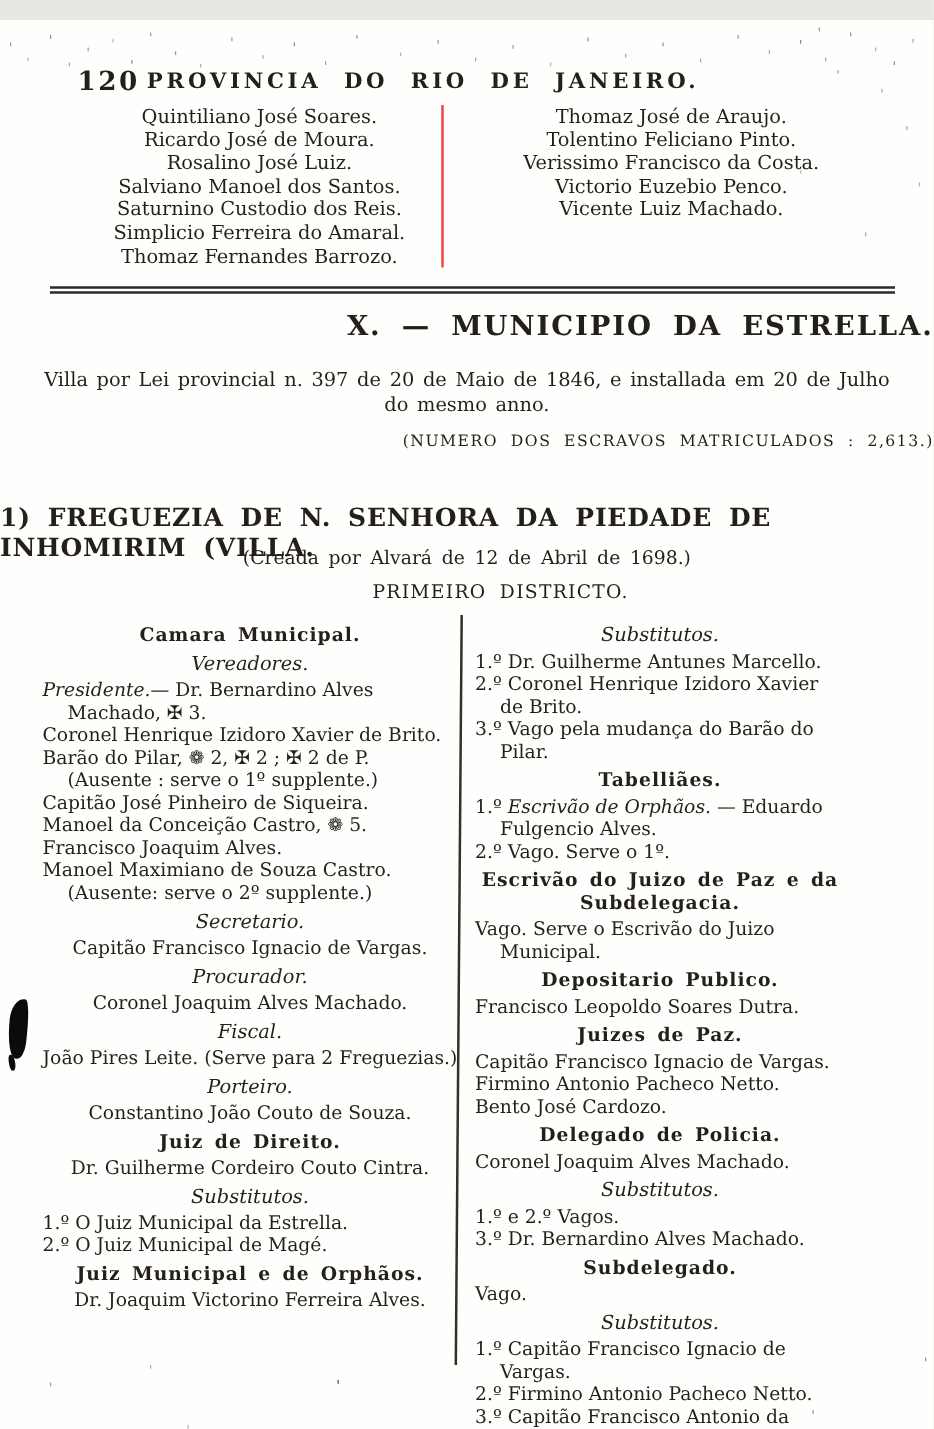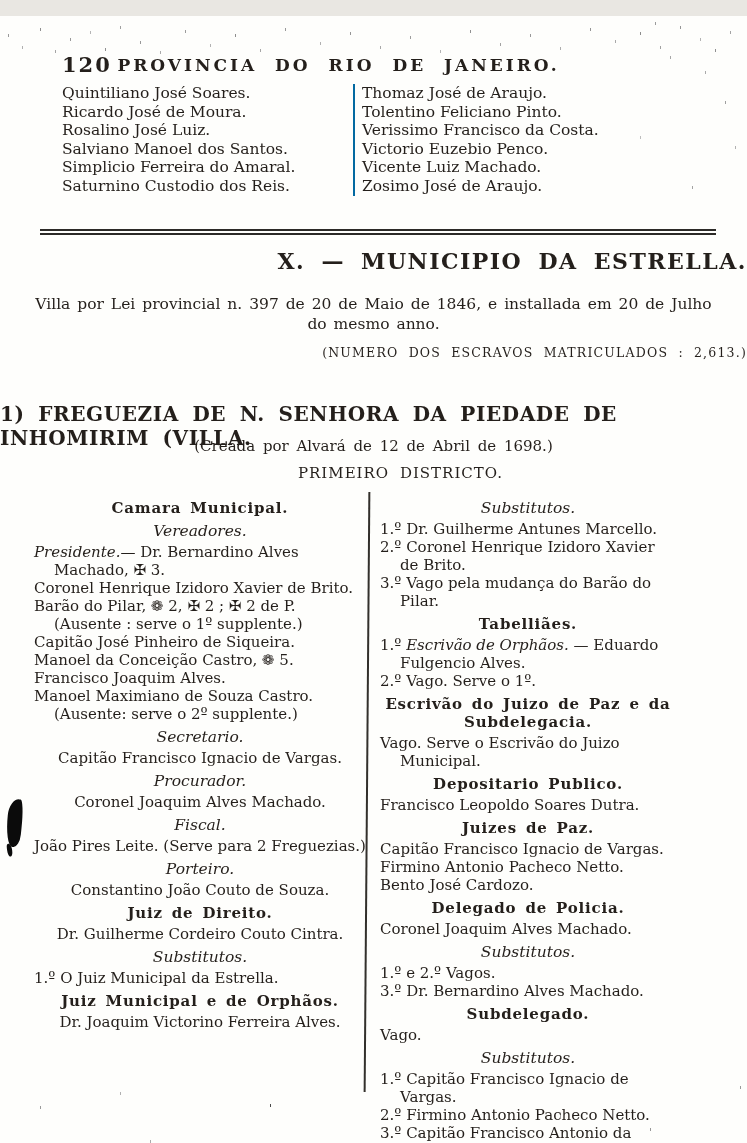--- a/index.html
+++ b/index.html
@@ -45,23 +45,23 @@
 
   
   .header { position:absolute; top:36px; left:0; width:747px; height:26px; }
   .pageno { position:absolute; left:62px; top:0; font-size:21px; font-weight:bold; letter-spacing:2px; }
   .runtitle {
     position:absolute; left:0; right:70px; top:3px; text-align:center;
     font-size:17px; font-weight:bold; letter-spacing:3px; word-spacing:9px;
   }
 
   
-  .top-lists { position:absolute; top:68px; left:62px; width:650px; display:flex; }
+  .top-lists { position:absolute; top:68px; left:62px; width:650px; display:flex;text-align:center; }
   .tl-left  { width:291px; }
-  .tl-right { border-left:2px solid #0369a1; padding-left:7px; flex:1; }
+  .tl-right { border-left:2px solid #ef4444; padding-left:7px; flex:1; }
   .tl-item  { font-size:15.5px; line-height:18.6px; white-space:nowrap; }
 
   
   .rule {
     position:absolute; top:213px; left:40px; width:676px; height:2px;
     border-top:2px solid #2c2a27; border-bottom:2px solid #2c2a27;
   }
 
   .muni-title {
     position:absolute; top:232px; left:0; width:747px; text-align:right;
@@ -117,31 +117,31 @@
     <span class="runtitle">PROVINCIA DO RIO DE JANEIRO.</span>
   </div>
 
   <div class="top-lists">
     <div class="tl-left">
 
     <div class="tl-item">Quintiliano José Soares.</div>
         <div class="tl-item">Ricardo José de Moura.</div>
         <div class="tl-item">Rosalino José Luiz.</div>
         <div class="tl-item">Salviano Manoel dos Santos.</div>
+        <div class="tl-item">Saturnino Custodio dos Reis.</div>
         <div class="tl-item">Simplicio Ferreira do Amaral.</div>
-        <div class="tl-item">Saturnino Custodio dos Reis.</div>
+        <div class="tl-item">Thomaz Fernandes Barrozo.</div>
       </div>
     <div class="tl-right">
 
     <div class="tl-item">Thomaz José de Araujo.</div>
         <div class="tl-item">Tolentino Feliciano Pinto.</div>
         <div class="tl-item">Verissimo Francisco da Costa.</div>
         <div class="tl-item">Victorio Euzebio Penco.</div>
         <div class="tl-item">Vicente Luiz Machado.</div>
-        <div class="tl-item">Zosimo José de Araujo.</div>
       </div>
   </div>
 
   <div class="rule"></div>
 
   <div class="muni-title">X. — MUNICIPIO DA ESTRELLA.</div>
   <div class="muni-intro">Villa por Lei provincial n. 397 de 20 de Maio de 1846, e installada em 20 de Julho do mesmo anno.</div>
   <div class="slaves-note">(NUMERO DOS ESCRAVOS MATRICULADOS : 2,613.)</div>
 
   <div class="freg-heading">1) FREGUEZIA DE N. SENHORA DA PIEDADE DE INHOMIRIM (VILLA.</div>
@@ -165,20 +165,21 @@
         <div class="blk blk-i">Procurador.</div>
         <div class="blk blk-c">Coronel Joaquim Alves Machado.</div>
         <div class="blk blk-i">Fiscal.</div>
         <div class="blk blk-c">João Pires Leite. (Serve para 2 Freguezias.)</div>
         <div class="blk blk-i">Porteiro.</div>
         <div class="blk blk-c">Constantino João Couto de Souza.</div>
         <div class="blk blk-b">Juiz de Direito.</div>
         <div class="blk blk-c">Dr. Guilherme Cordeiro Couto Cintra.</div>
         <div class="blk blk-i">Substitutos.</div>
         <div class="blk blk-n">1.º O Juiz Municipal da Estrella.</div>
+        <div class="blk blk-n">2.º O Juiz Municipal de Magé.</div>
         <div class="blk blk-b">Juiz Municipal e de Orphãos.</div>
         <div class="blk blk-c">Dr. Joaquim Victorino Ferreira Alves.</div>
       </div>
     <div class="col col-right">
 
     <div class="blk blk-i">Substitutos.</div>
         <div class="blk blk-n">1.º Dr. Guilherme Antunes Marcello.</div>
         <div class="blk blk-n">2.º Coronel Henrique Izidoro Xavier de Brito.</div>
         <div class="blk blk-n">3.º Vago pela mudança do Barão do Pilar.</div>
         <div class="blk blk-b">Tabelliães.</div>

